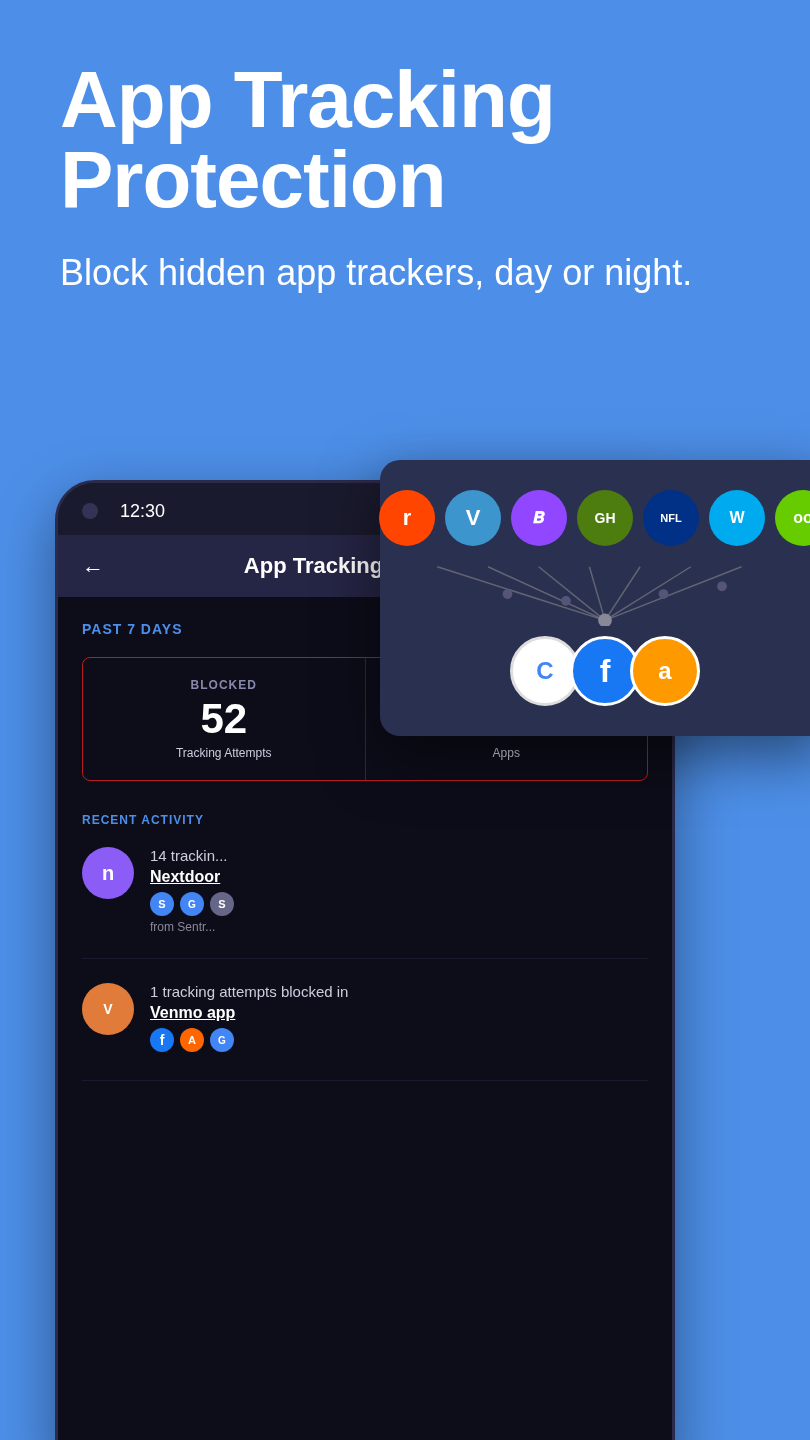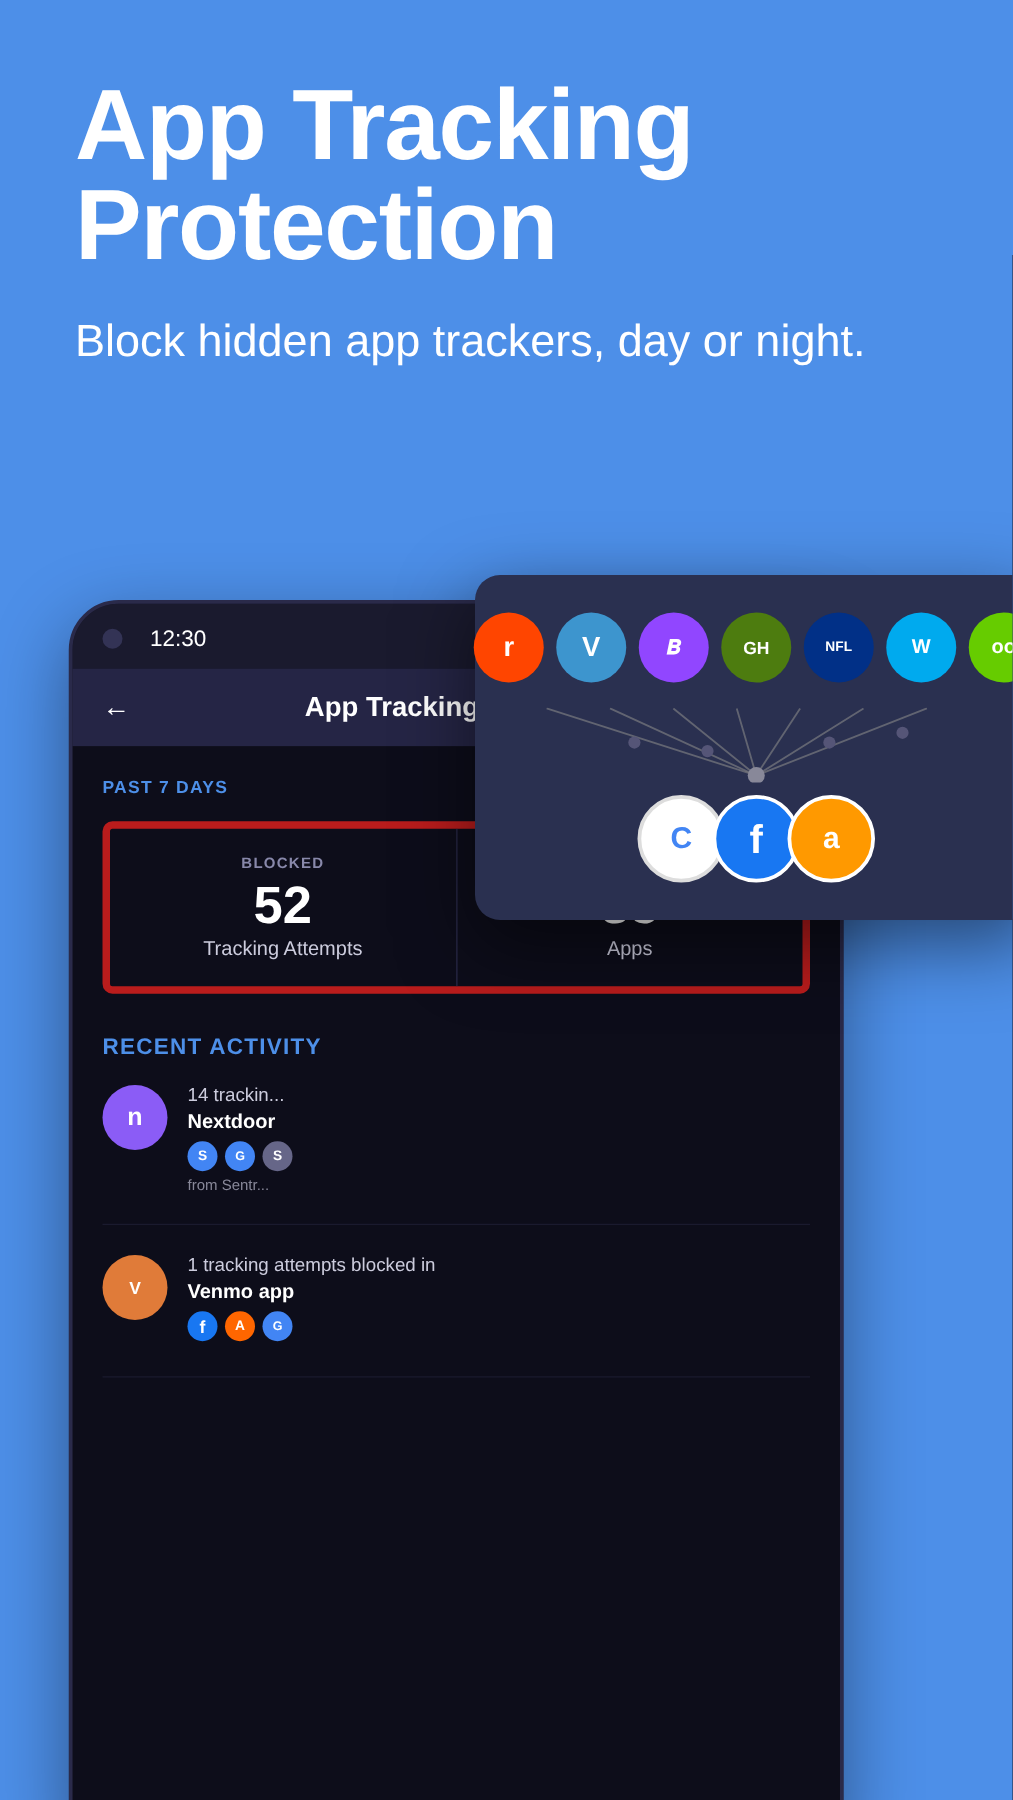--- a/index.html
+++ b/index.html
@@ -138,21 +138,21 @@
       font-size: 14px;
       font-weight: 700;
       letter-spacing: 1px;
       margin-bottom: 20px;
     }
 
     .stats-row {
       display: flex;
       align-items: stretch;
       margin-bottom: 32px;
-      border: 6px solid #b91c1c;
+      border: 1px solid #b91c1c;
       border-radius: 8px;
       overflow: hidden;
     }
 
     .stat-block {
       flex: 1;
       text-align: center;
       padding: 20px 10px;
     }
 
@@ -173,27 +173,27 @@
     .stat-number {
       color: #ffffff;
       font-size: 42px;
       font-weight: 700;
       line-height: 1;
       margin-bottom: 6px;
     }
 
     .stat-desc {
       color: #ccccdd;
-      font-size: 16px;
+      font-size: 12px;
       font-weight: 400;
     }
 
     .recent-label {
       color: #4d8fe8;
-      font-size: 18px;
+      font-size: 12px;
       font-weight: 700;
       letter-spacing: 1px;
       margin-bottom: 20px;
     }
 
     .activity-item {
       display: flex;
       align-items: flex-start;
       gap: 16px;
       margin-bottom: 24px;
@@ -234,20 +234,21 @@
       overflow: hidden;
       text-overflow: ellipsis;
       white-space: nowrap;
     }
 
     .activity-app {
       color: #ffffff;
       font-size: 16px;
       font-weight: 600;
       margin-bottom: 6px;
+      text-decoration: underline;
     }
 
     .tracker-badges {
       display: flex;
       gap: 6px;
       margin-bottom: 4px;
     }
 
     .tracker-badge {
       width: 24px;

